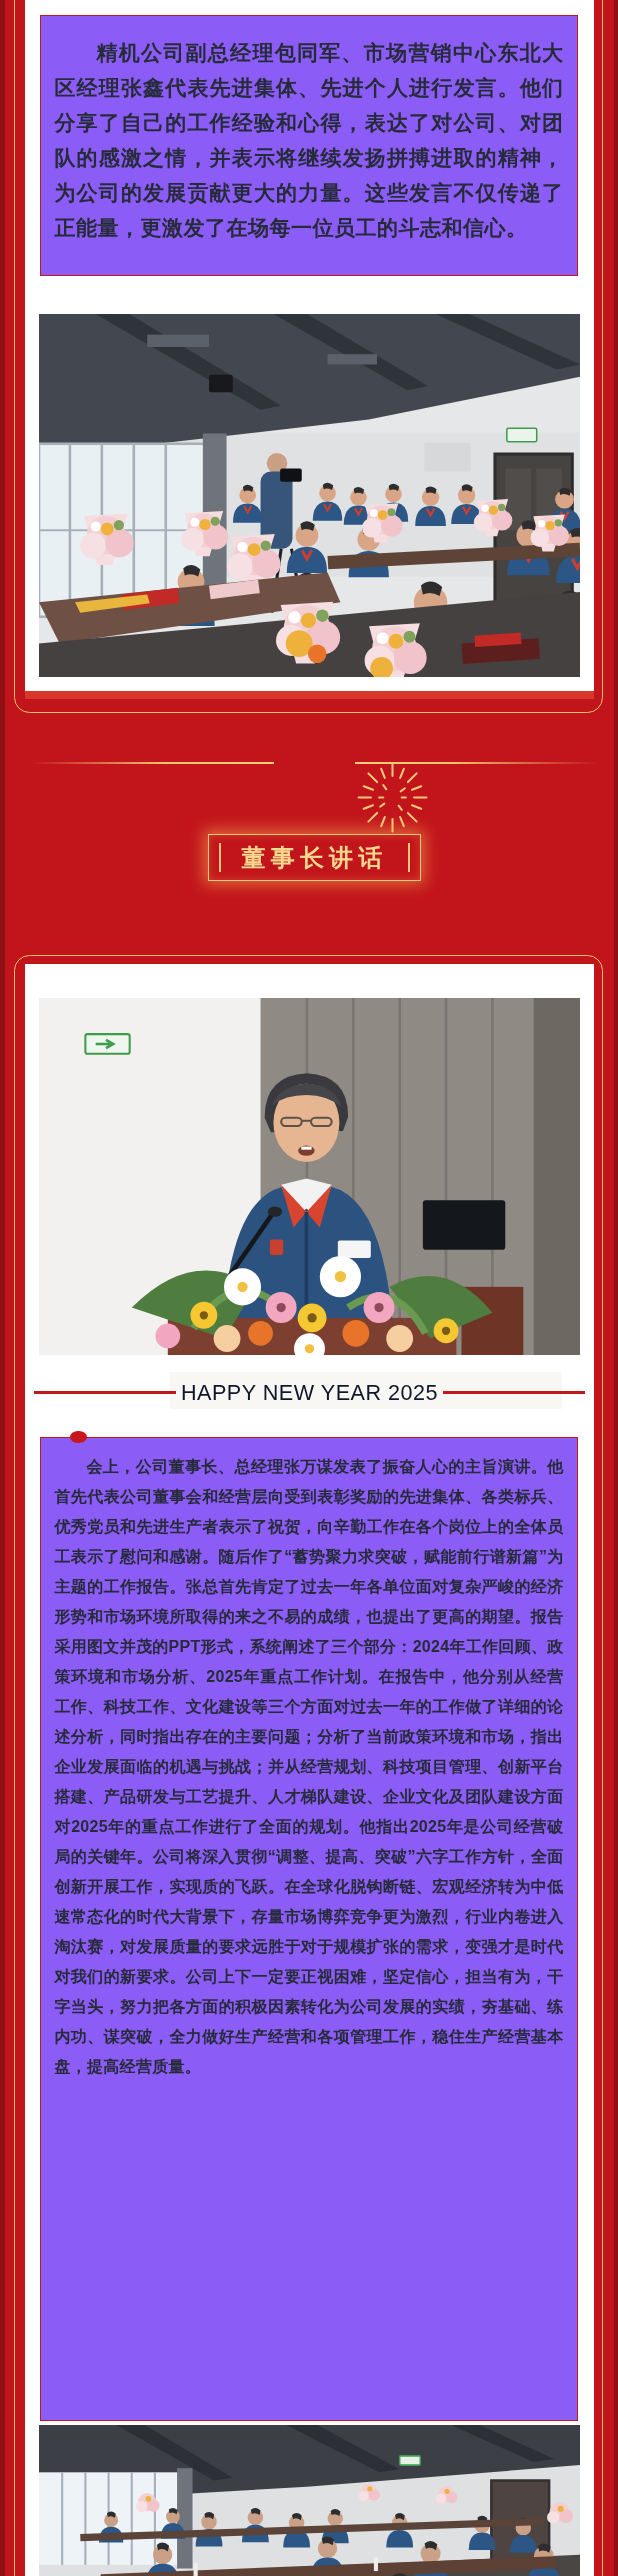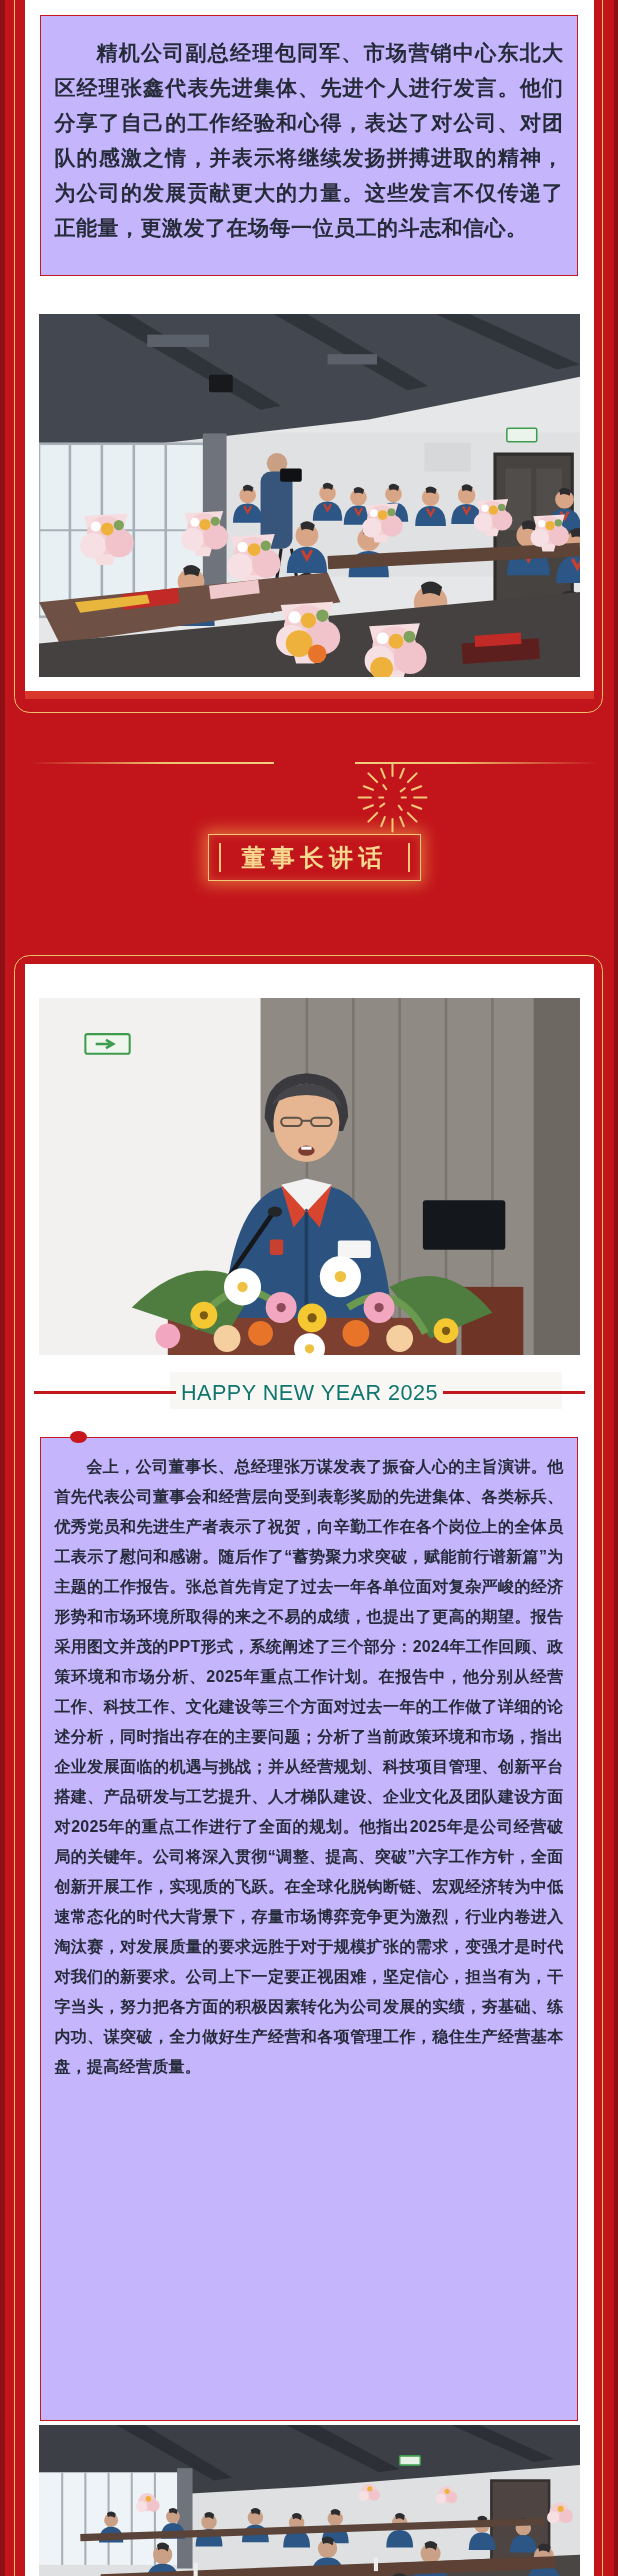--- a/index.html
+++ b/index.html
@@ -8,40 +8,40 @@
   .abs{position:absolute;}
   
   .bg-red{left:0;top:0;width:618px;height:3375px;background:#c2151b;}
   .edge{top:0;width:4.6px;height:3486px;background:#8e1014;}
   .edge-l{left:0;} .edge-r{left:614px;}
   
   .gold-card{border:1px solid #eec06a;border-radius:15.5px;box-sizing:border-box;}
   .card-white{background:#ffffff;}
   .card-shadow{background:#d7382a;}
   
-  .red-box{border:1.5px solid #c6171d;box-sizing:border-box;background:#c4b5fd;overflow:hidden;}
+  .red-box{border:1.5px solid #c6171d;box-sizing:border-box;background:#8b5cf6;overflow:hidden;}
   .para{margin:18.5px 13.4px;font-size:21px;line-height:35px;font-weight:600;color:#262b3a;
         text-align:justify;text-indent:2em;letter-spacing:0.5px;}
   .para2{margin:14.4px 13.4px;font-size:16px;line-height:30px;font-weight:600;color:#262b3a;
         text-align:justify;text-indent:2em;letter-spacing:0.3px;}
   .dot{width:16.5px;height:12.4px;border-radius:50%;background:#c6171d;}
   
   .div-line{height:1.5px;top:762px;}
   .div-l{left:30px;width:244px;background:linear-gradient(90deg,rgba(240,195,110,0),#f0c36e 55%,#f4cd80);}
   .div-r{left:355px;width:243px;background:linear-gradient(90deg,#f4cd80,#f0c36e 40%,rgba(240,195,110,0));}
   .badge{left:208px;top:834px;width:211px;height:45px;border:1.5px solid #f2c878;
          box-shadow:0 0 14.4px 4.1px rgba(255,190,90,.5), inset 0 0 9.3px rgba(255,200,110,.25);
          text-align:center;}
   .badge-label{display:block;line-height:45px;font-size:24px;font-weight:600;color:#f6d88e;letter-spacing:5.2px;}
   .badge-bar{top:8.2px;width:1.5px;height:29px;background:#f2c878;}
   
   .heading-band{left:170px;top:1372px;width:392px;height:37px;background:#f8f7f4;}
   .heading-row{left:25px;top:1379px;width:569px;height:27px;display:flex;align-items:center;justify-content:center;}
   .hline{width:142px;height:2.1px;background:#c1181c;flex:0 0 auto;}
-  .heading-text{margin:0 5.2px;font-size:21.6px;font-weight:500;color:#0f766e;letter-spacing:0.5px;white-space:nowrap;}
+  .heading-text{margin:0 5.2px;font-size:21.6px;font-weight:500;color:#0f172a;letter-spacing:0.5px;white-space:nowrap;}
   .photo{overflow:hidden;background:#ddd;}
   .photo svg{display:block;width:100%;height:100%;}
 </style>
 </head>
 <body>
 
 <div id="page">
 
   <div class="abs bg-red"></div>
 

